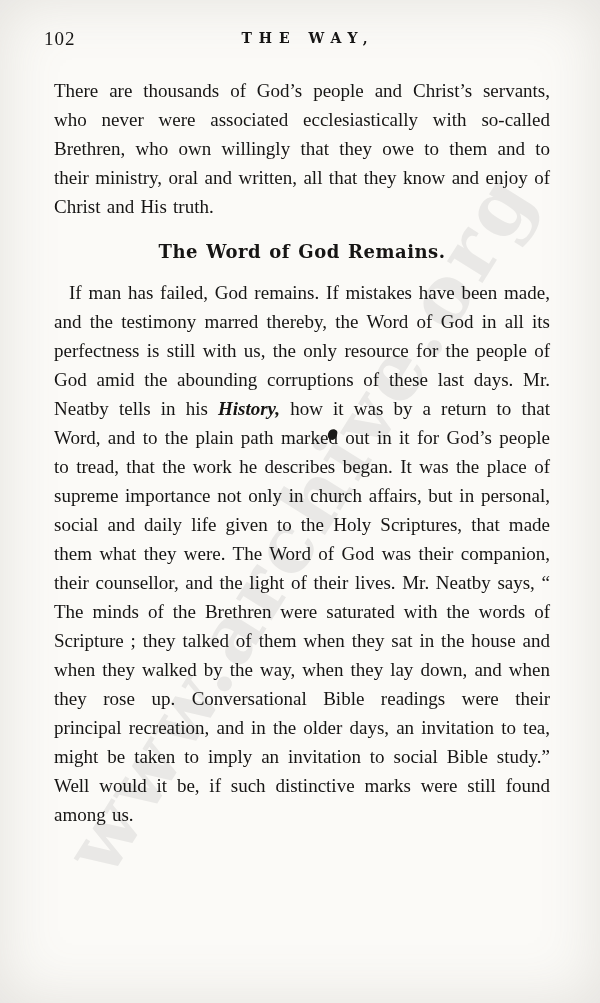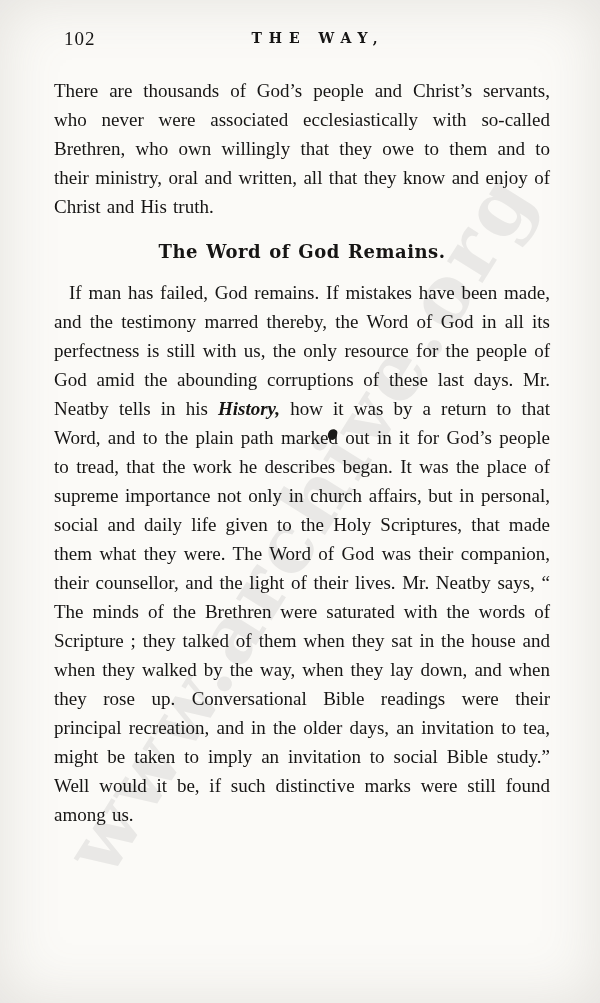--- a/index.html
+++ b/index.html
@@ -13,21 +13,20 @@
   }
   .page {
     position: absolute; inset: 0;
     padding: 28px 38px 0 42px;
     box-sizing: border-box;
   }
   .header {
     position: relative;
     height: 24px;
     margin-bottom: 24px;
-    margin-left: 20px;
   }
   .pagenum {
     position: absolute; left: 2px; top: 0;
     font-size: 19px; letter-spacing: 1px;
   }
   .running-title {
     position: absolute; left: 12px; right: 0; top: 2px;
     text-align: center;
     font-family: "DejaVu Serif", serif;
     font-weight: bold;

